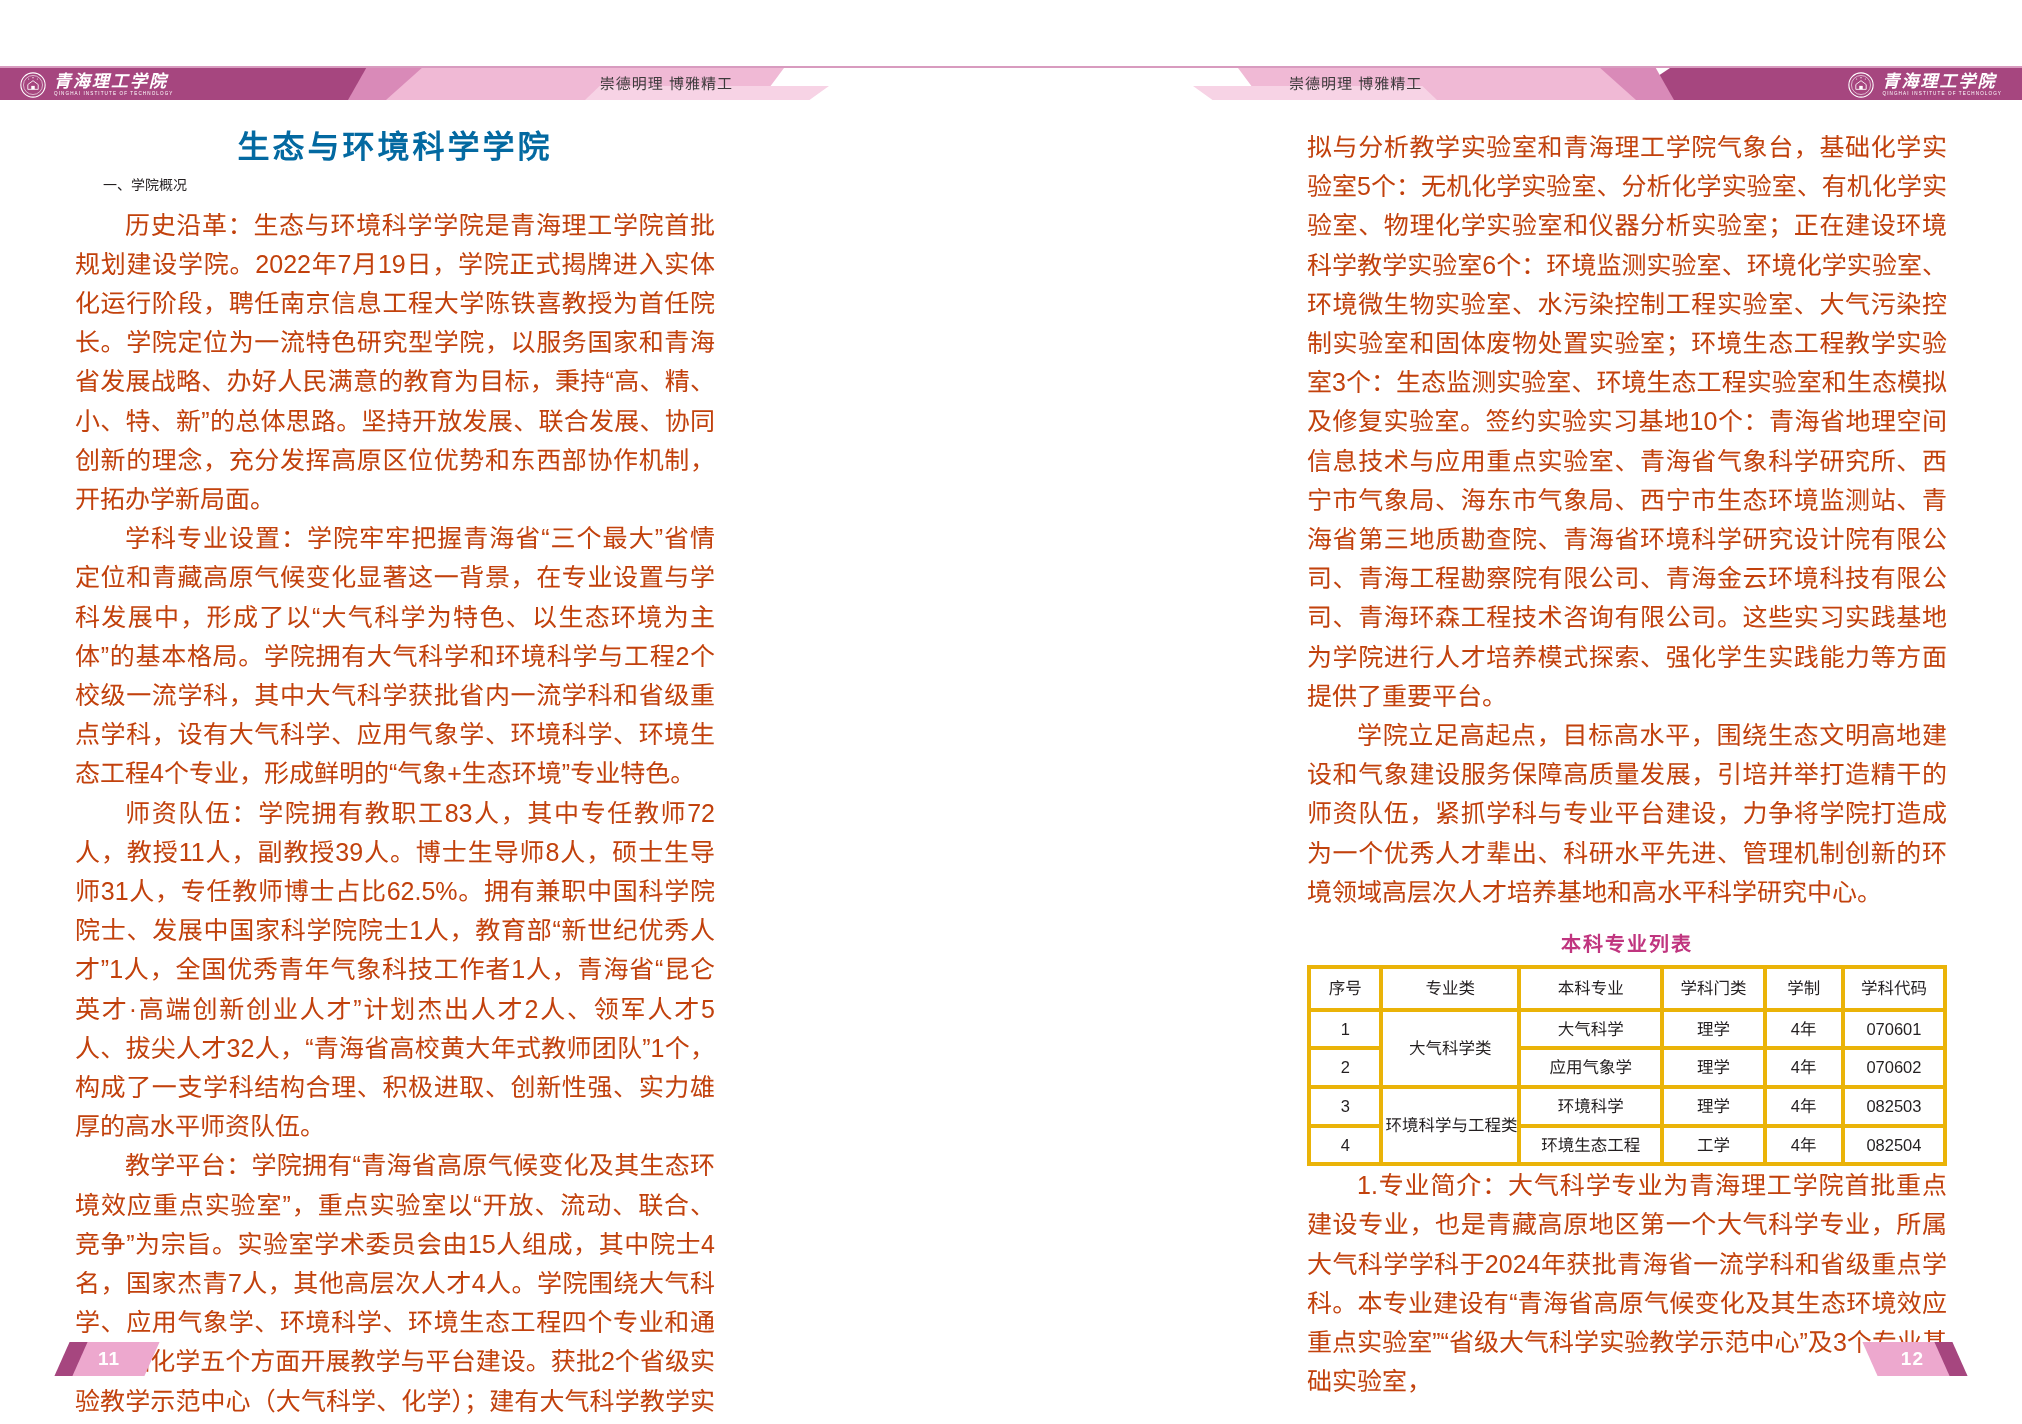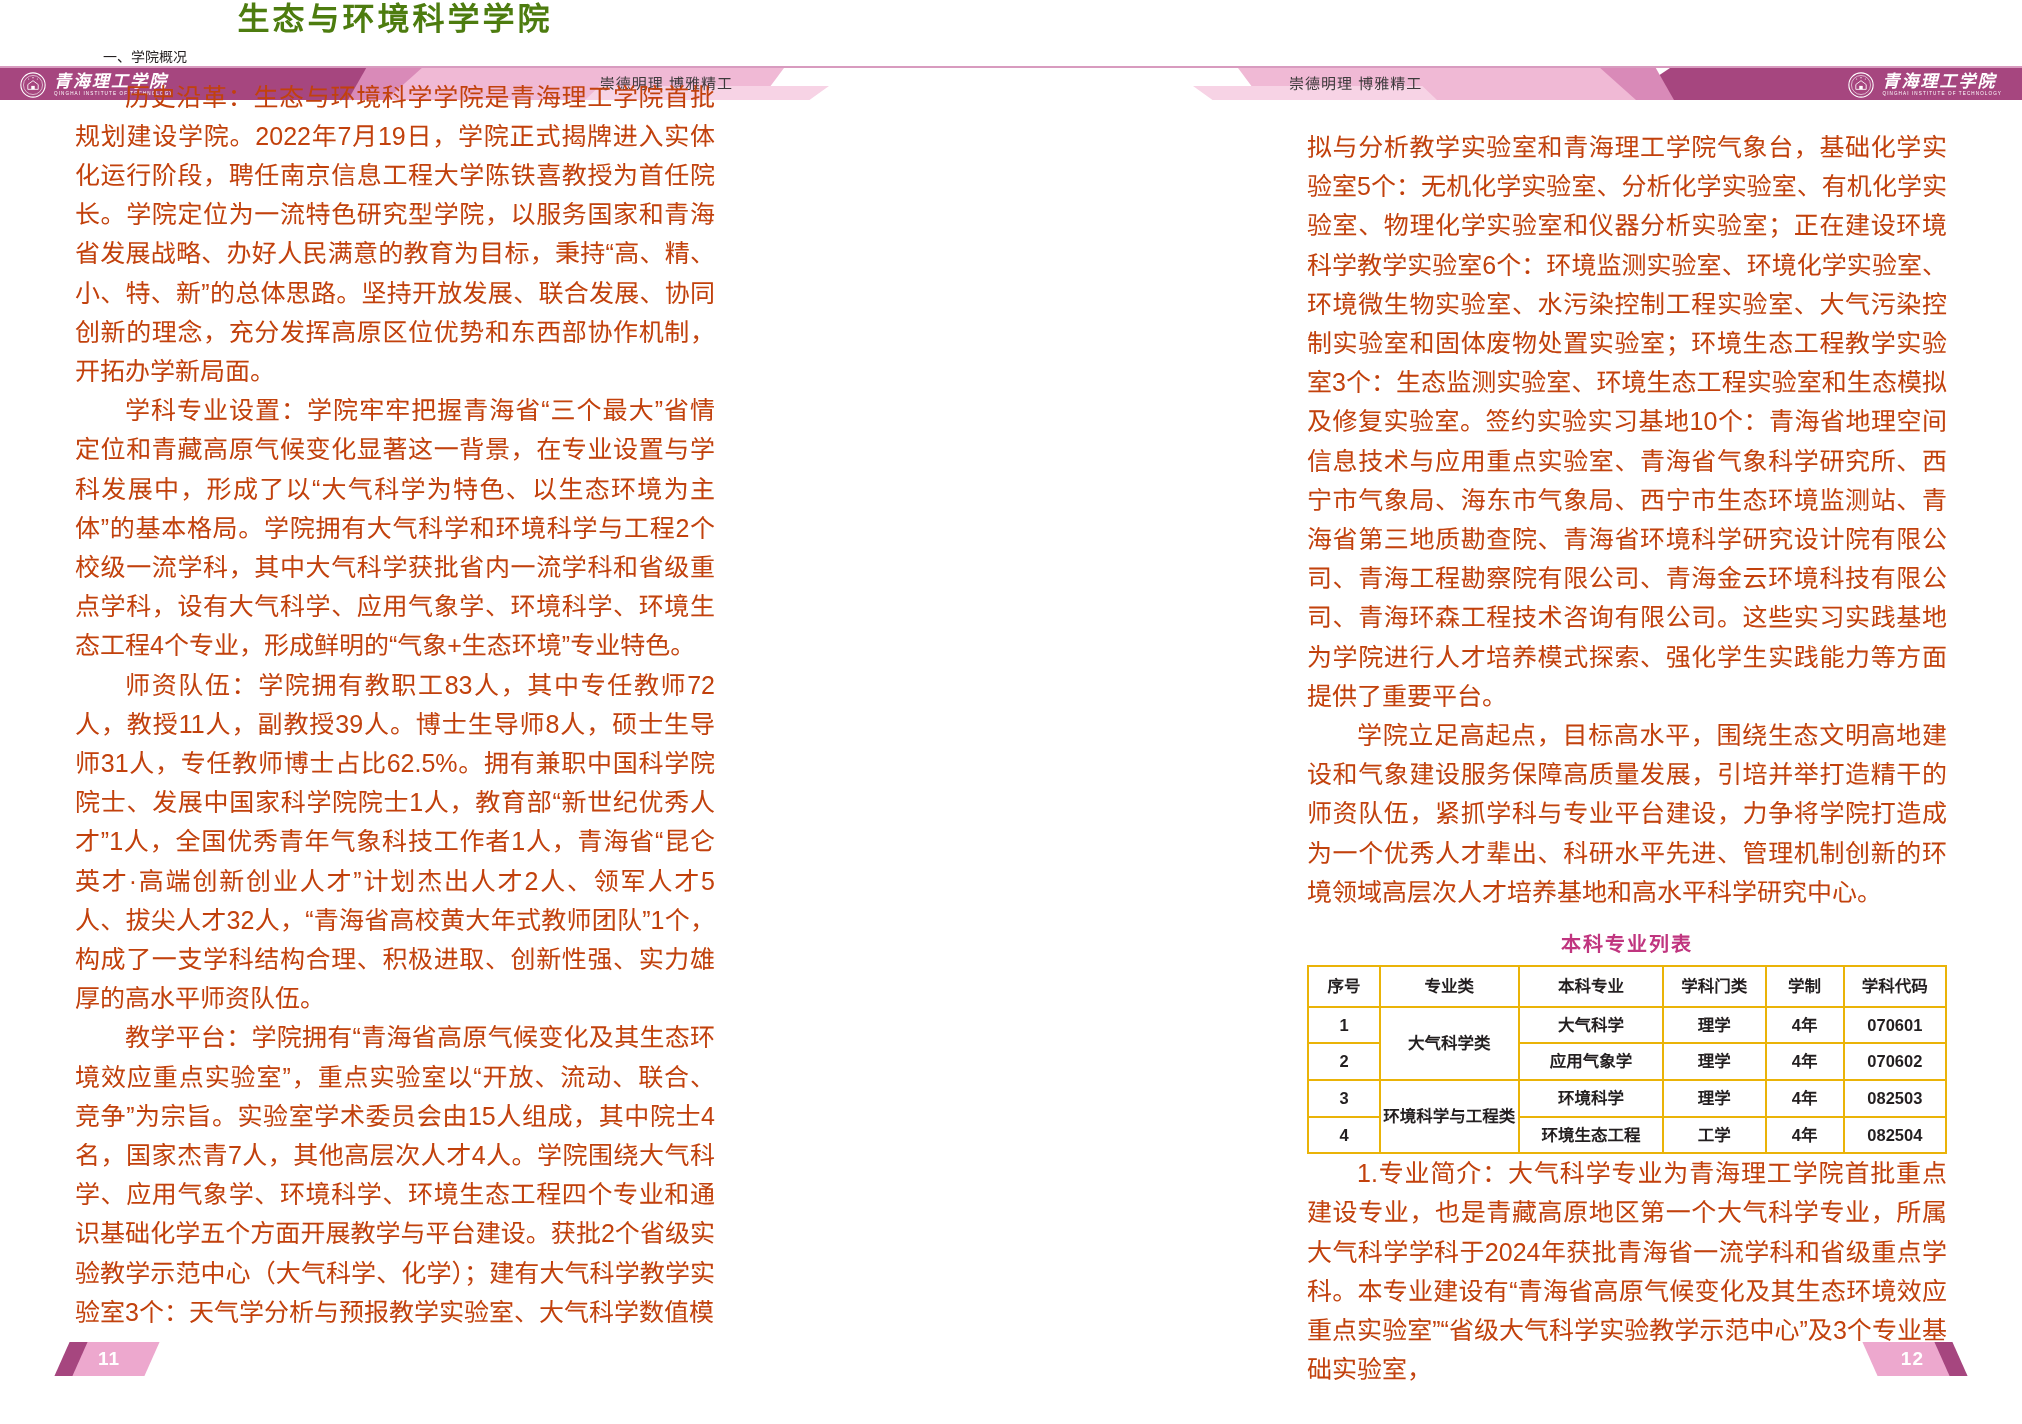--- a/index.html
+++ b/index.html
@@ -181,23 +181,24 @@
     position: absolute;
     top: 0;
     width: 640px;
     height: 1424px;
   }
   .col.left-col  { left: 75px; }
   .col.right-col { left: 296px; }
 
   .doc-title {
     margin: 0;
+    padding-top: 128px;
     font-size: 32px;
     font-weight: bold;
-    color: #4d7c0f;
+    color: #0369a1;
     text-align: center;
     letter-spacing: 3px;
     line-height: 1.2;
   }
 
   p.para {
     margin: 0;
     font-size: 25px;
     line-height: 39.2px;
     text-align: justify;
@@ -227,25 +228,25 @@
 
   table.majors {
     border-collapse: collapse;
     width: 100%;
     font-size: 16.5px;
     color: #231f20;
     table-layout: fixed;
   }
   table.majors th,
   table.majors td {
-    border: 2px solid #eab308;
+    border: 4px solid #eab308;
     text-align: center;
     padding: 7px 2px;
     line-height: 1.25;
-    font-weight: bold;
+    font-weight: normal;
     white-space: nowrap;
   }
   table.majors th { padding: 9px 2px; }
   .c-no    { width: 11%; }
   .c-cat   { width: 22%; }
   .c-major { width: 23%; }
   .c-disc  { width: 16%; }
   .c-len   { width: 12%; }
   .c-code  { width: 16%; margin-left: 43px; }
 

